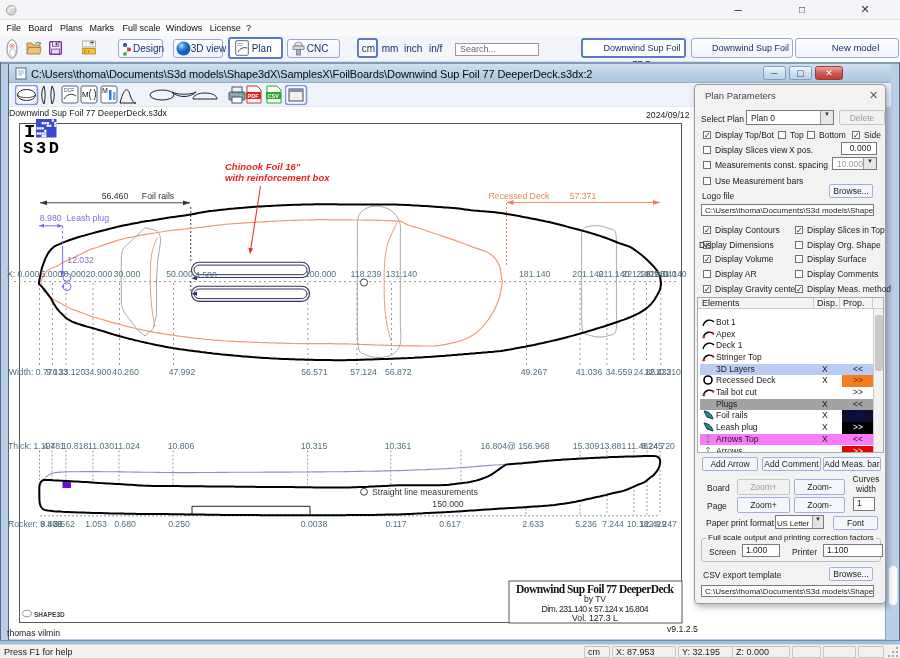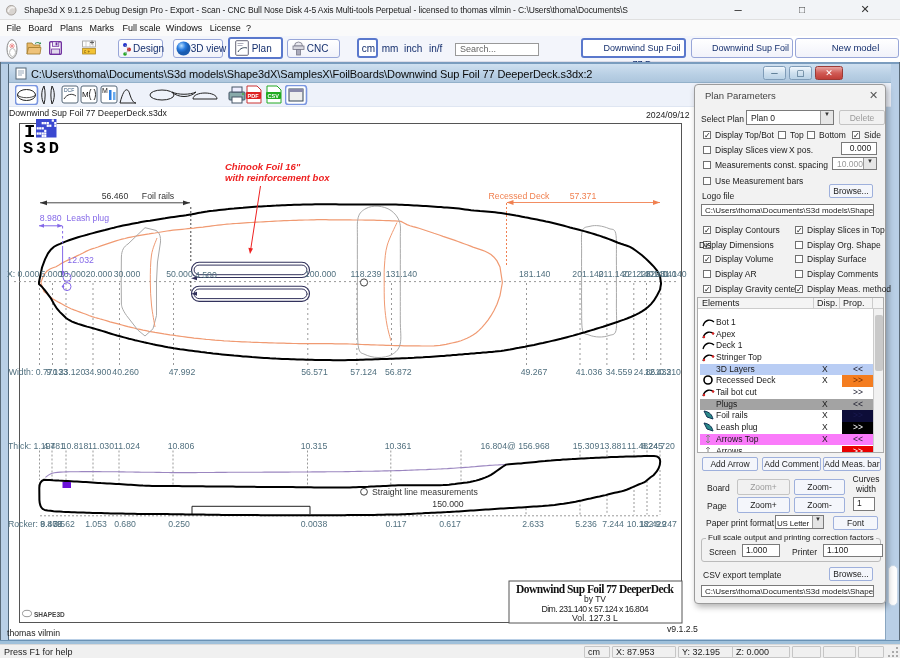--- a/index.html
+++ b/index.html
@@ -30,21 +30,20 @@
 .pbtn.dis{border-color:#c4c4c4;color:#9a9a9a;background:#f1f1f1;}
 .erow{position:absolute;left:2px;width:175px;height:11.7px;font-size:8.5px;line-height:11.7px;white-space:nowrap;}
 .prop{position:absolute;width:32px;height:11.7px;text-align:center;line-height:11.7px;}
 </style></head><body>
 
 <div class="abs titlebar">
 <svg class="abs" style="left:6px;top:4.5px" width="11" height="11">
       <circle cx="5.25" cy="5.25" r="4.8" fill="#d8d4d0" stroke="#9a948e" stroke-width="0.8"></circle>
       <path d="M2.5 7 a4 4 0 0 1 6 -4" fill="none" stroke="#f4f2f0" stroke-width="1.6"></path>
     </svg>
-<div class="tt">Shape3d X 9.1.2.5 Debug Design Pro - Export - Scan - CNC Bull Nose Disk 4-5 Axis Multi-tools Perpetual - licensed to thomas vilmin - C:\Users\thoma\Documents\S</div>
 <div class="wbtn" style="left:731px;font-size:13px">–</div>
 <div class="wbtn" style="left:795px;font-size:10px">□</div>
 <div class="wbtn" style="left:858px;">✕</div>
 </div>
 <div class="abs menubar">
 <span style="left:6.4px">File</span>
 <span style="left:28.3px">Board</span>
 <span style="left:60.1px">Plans</span>
 <span style="left:89.5px">Marks</span>
 <span style="left:122.5px">Full scale</span>

